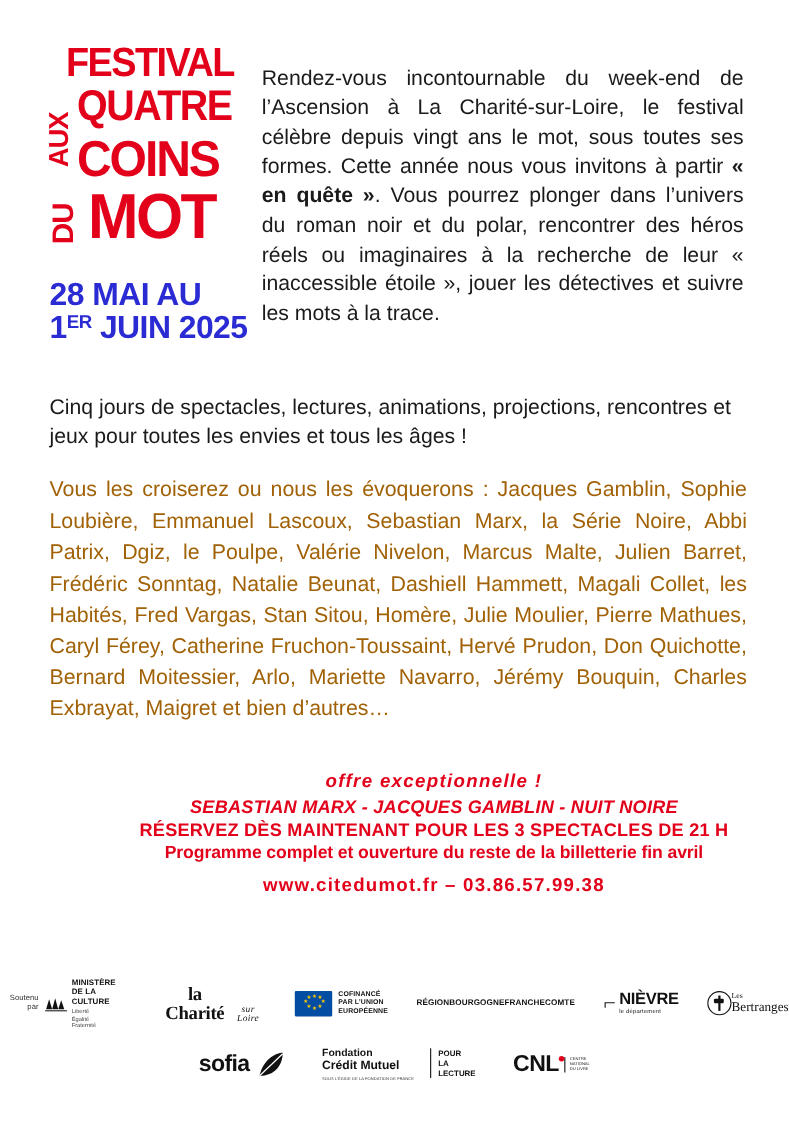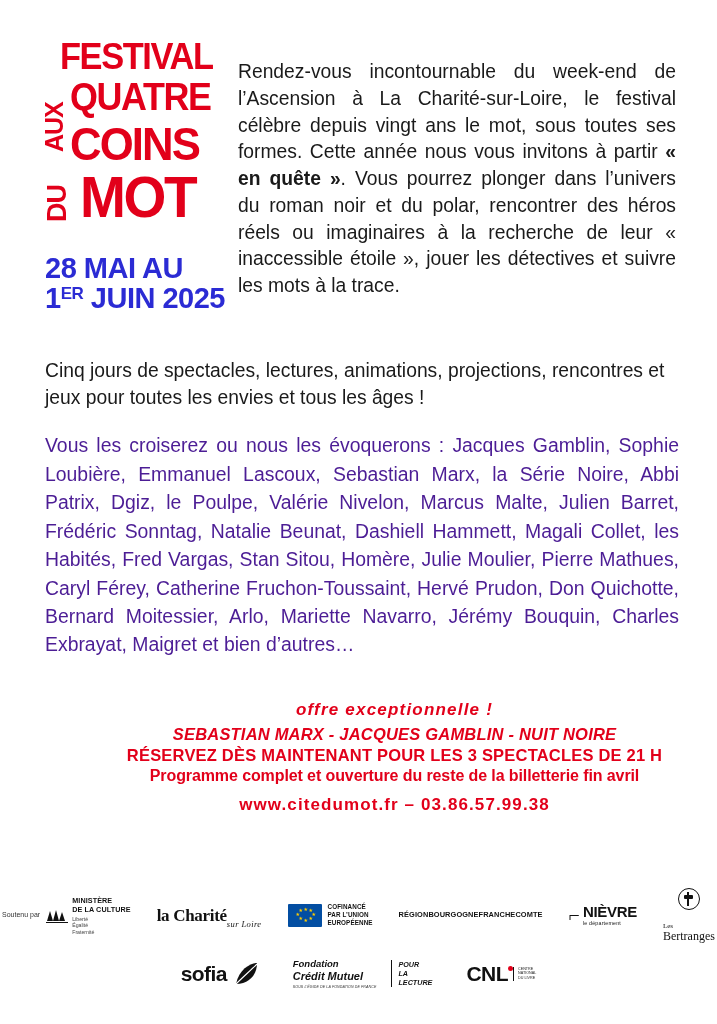--- a/index.html
+++ b/index.html
@@ -136,21 +136,21 @@
   }
 
   
   #guests-block {
     position: absolute;
     left: 45px;
     top: 412px;
     width: 634px;
     font-size: 19.4px;
     line-height: 1.465;
-    color: #4c1d95;
+    color: #a16207;
     text-align: justify;
   }
 
   
   #offer-block {
     position: absolute;
     left: 0;
     top: 700px;
     width: 717px;
     text-align: center;
@@ -307,22 +307,21 @@
     line-height: 1;
   }
   .nievre-txt .n2 {
     font-size: 5.3px;
     letter-spacing: 0.2px;
     margin-top: 1px;
   }
   .bertranges {
     display: flex;
     align-items: center;
-    gap: 13px;
-    flex-direction: column;
+    gap: 0;
   }
   .bert-circle {
     width: 20px;
     height: 20px;
     border: 1.2px solid #111;
     border-radius: 50%;
     position: relative;
   }
   .bert-circle::before {
     content: "";
@@ -362,23 +361,22 @@
     font-size: 21px;
     font-weight: bold;
     letter-spacing: -0.6px;
   }
   .sofia-leaf {
     width: 26px;
     height: 26px;
   }
   .fondation {
     display: flex;
-    align-items: center;
+    align-items: flex-start;
     gap: 15px;
-    font-style: italic;
   }
   .fond-left .f1 {
     font-size: 9.5px;
     font-weight: bold;
     line-height: 1.15;
   }
   .fond-left .f2 {
     font-size: 11px;
     font-weight: bold;
     line-height: 1.1;

